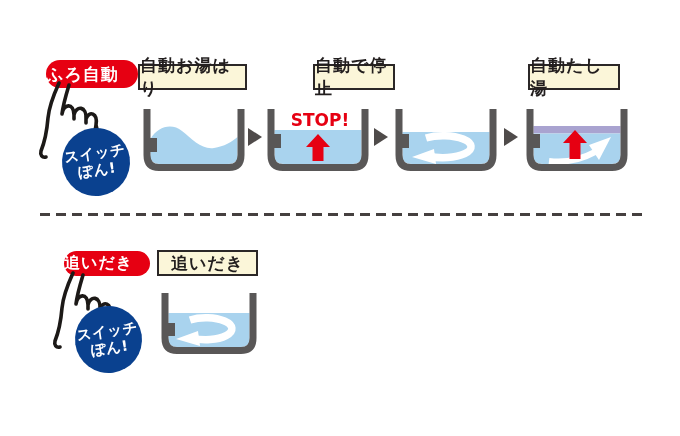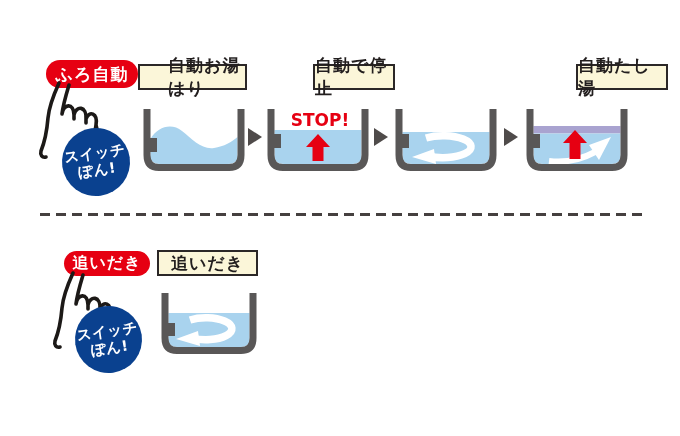--- a/index.html
+++ b/index.html
@@ -2,21 +2,21 @@
 <html><head>
 <meta charset="utf-8">
 <style>
   html,body{margin:0;padding:0;background:#fff;}
   .stage{
     position:relative;width:680px;height:436px;background:#ffffff;overflow:hidden;
     font-family:"DejaVu Sans","Liberation Sans",sans-serif;
   }
   .pill{
     position:absolute;background:#e60012;color:#fff;border-radius:15px;
-    display:flex;align-items:center;justify-content:center;
+    display:flex;align-items:center;justify-content:flex-start;
     font-weight:bold;letter-spacing:1px;z-index:2;
   }
   .label-box{
     position:absolute;background:#fbf6d9;border:2px solid #2b2727;color:#221e1e;
     display:flex;align-items:center;justify-content:center;
     font-size:17px;font-weight:600;letter-spacing:1px;box-sizing:border-box;z-index:1;
   }
   .switch-circle{
     position:absolute;border-radius:50%;background:#0a418f;color:#fff;
     display:flex;flex-direction:column;align-items:center;justify-content:center;
@@ -51,27 +51,27 @@
              M36,35 C38,25 49,26 48,39 L48,43
              M48,39 C51,30 60,33 58,45 L57,51
              M58,45 C61,54 57,62 50,66" fill="none" stroke="#1c1917" stroke-width="3.6" stroke-linecap="round" stroke-linejoin="round"></path>
   </svg>
 
   <div class="switch-circle" style="left:62px;top:128px;width:68px;height:68px;">
     <div>スイッチ</div>
     <div>ぽん!</div>
   </div>
 
-  <div class="label-box" style="left:138px;top:64px;width:109px;height:26px;padding-left:28px;">
+  <div class="label-box" style="left:138px;top:64px;width:109px;height:26px;">
     <span>自動お湯はり</span>
   </div>
   <div class="label-box" style="left:267px;top:64px;width:82px;height:26px;margin-left:46px;">
     <span>自動で停止</span>
   </div>
-  <div class="label-box" style="left:528px;top:64px;width:92px;height:26px;margin-left:48px;">
+  <div class="label-box" style="left:528px;top:64px;width:92px;height:26px;">
     <span>自動たし湯</span>
   </div>
 
   <svg class="tub" style="left:140px;top:106px;" width="108" height="68" viewBox="0 0 108 68">
     <path d="M10.5,33 C18,20 32,17 42,25 C52,33 62,44 74,42 C84,40.5 92,36 97.5,31
              L97.5,50 Q97.5,58 88,58 L20,58 Q10.5,58 10.5,50 Z" fill="#a9d3ee"></path>
     <path d="M7,3 L7,49 Q7,61.5 19,61.5 L89,61.5 Q101,61.5 101,49 L101,3" fill="none" stroke="#595757" stroke-width="7"></path>
     <rect x="6" y="32" width="11" height="14" fill="#595757"></rect>
   </svg>
 

